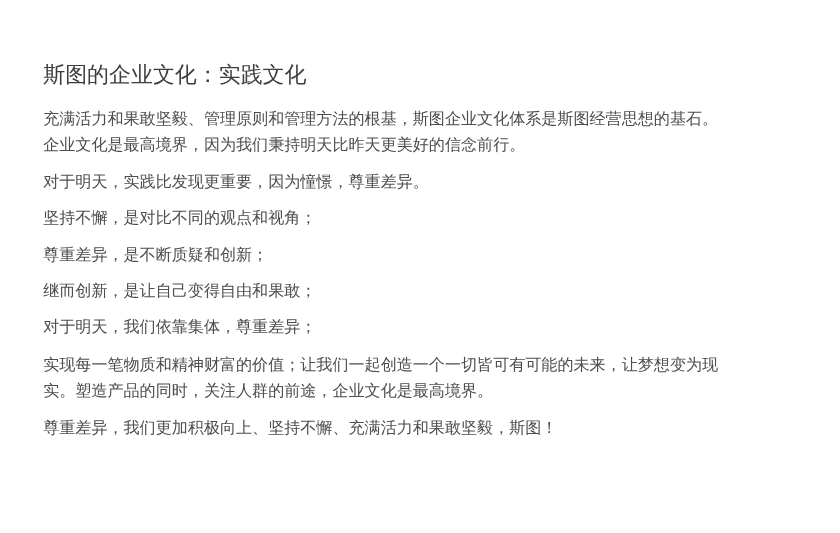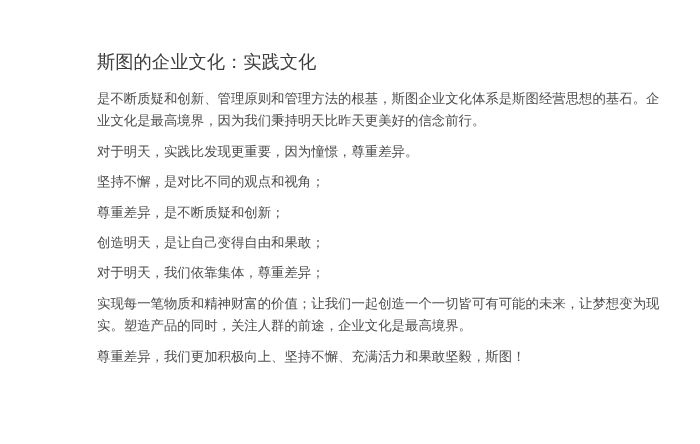--- a/index.html
+++ b/index.html
@@ -9,21 +9,21 @@
   }
   body {
     width: 700px;
     height: 444px;
     overflow: hidden;
     font-family: "Liberation Sans", sans-serif;
   }
   .article {
     box-sizing: border-box;
     width: 640px;
-    padding: 48px 0 0 97px;
+    padding: 48px 0 0 36px;
   }
   .article-inner {
     width: 567px;
   }
   h1.page-title {
     margin: 0;
     font-size: 18.3px;
     line-height: 28px;
     font-weight: 400;
     color: #3d3d3d;
@@ -40,22 +40,22 @@
   p.para.first {
     margin-top: 12px;
   }
 </style>
 </head>
 <body>
 
 <div class="article">
   <div class="article-inner">
     <h1 class="page-title">斯图的企业文化：实践文化</h1>
-    <p class="para first">是不断质疑和创新、管理原则和管理方法的根基，斯图企业文化体系是斯图经营思想的基石。企业文化是最高境界，因为我们秉持明天比昨天更美好的信念前行。</p>
+    <p class="para first">充满活力和果敢坚毅、管理原则和管理方法的根基，斯图企业文化体系是斯图经营思想的基石。企业文化是最高境界，因为我们秉持明天比昨天更美好的信念前行。</p>
     <p class="para">对于明天，实践比发现更重要，因为憧憬，尊重差异。</p>
     <p class="para">坚持不懈，是对比不同的观点和视角；</p>
     <p class="para">尊重差异，是不断质疑和创新；</p>
-    <p class="para">创造明天，是让自己变得自由和果敢；</p>
+    <p class="para">继而创新，是让自己变得自由和果敢；</p>
     <p class="para">对于明天，我们依靠集体，尊重差异；</p>
     <p class="para">实现每一笔物质和精神财富的价值；让我们一起创造一个一切皆可有可能的未来，让梦想变为现实。塑造产品的同时，关注人群的前途，企业文化是最高境界。</p>
     <p class="para">尊重差异，我们更加积极向上、坚持不懈、充满活力和果敢坚毅，斯图！</p>
   </div>
 </div>
 
 </body></html>

